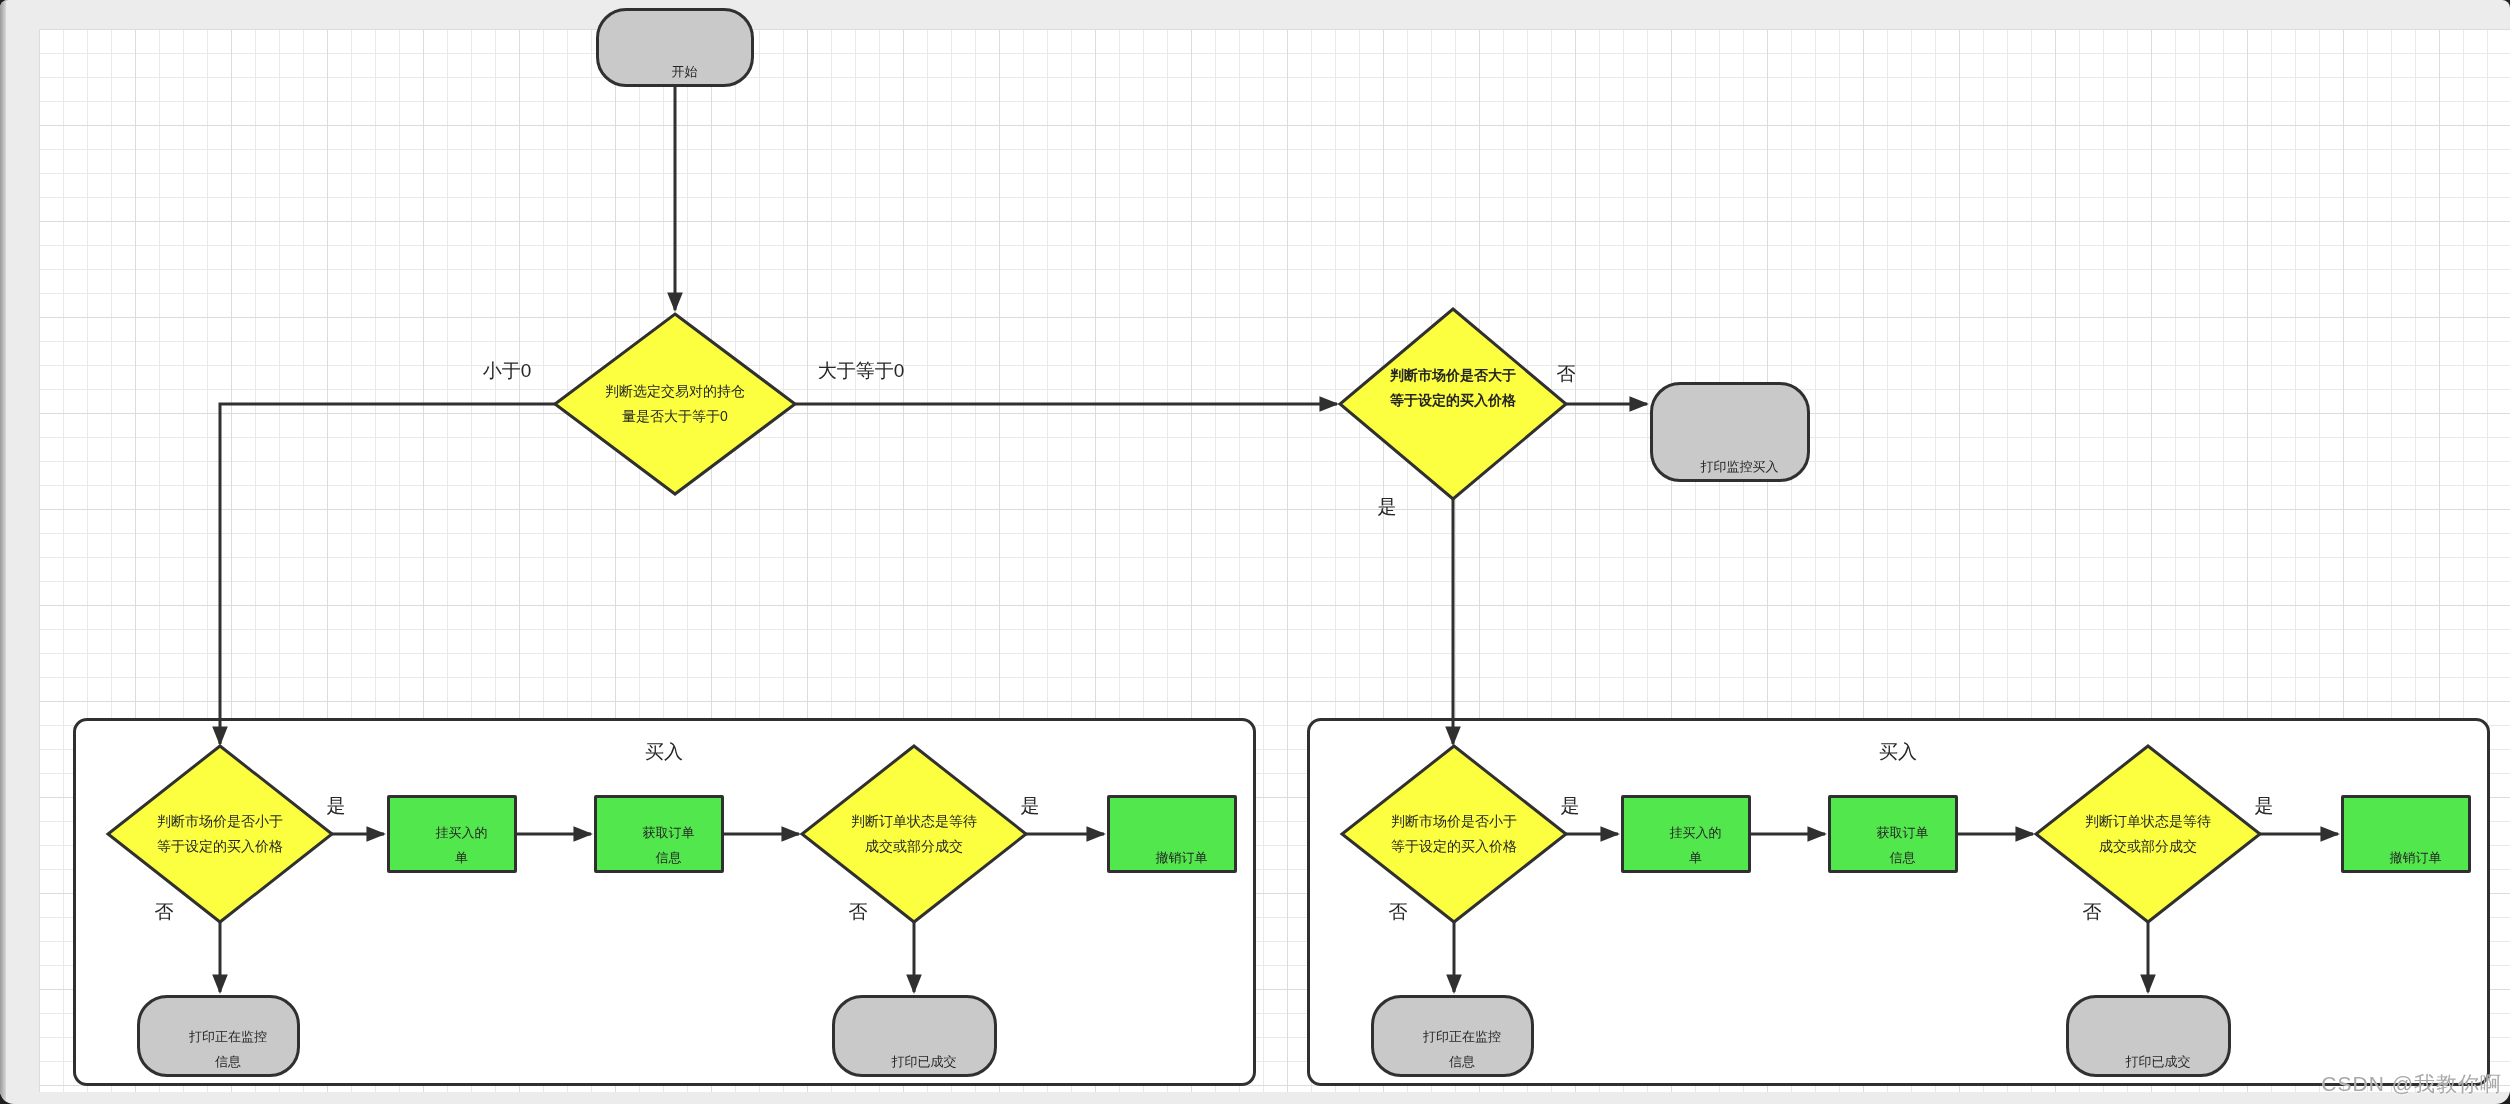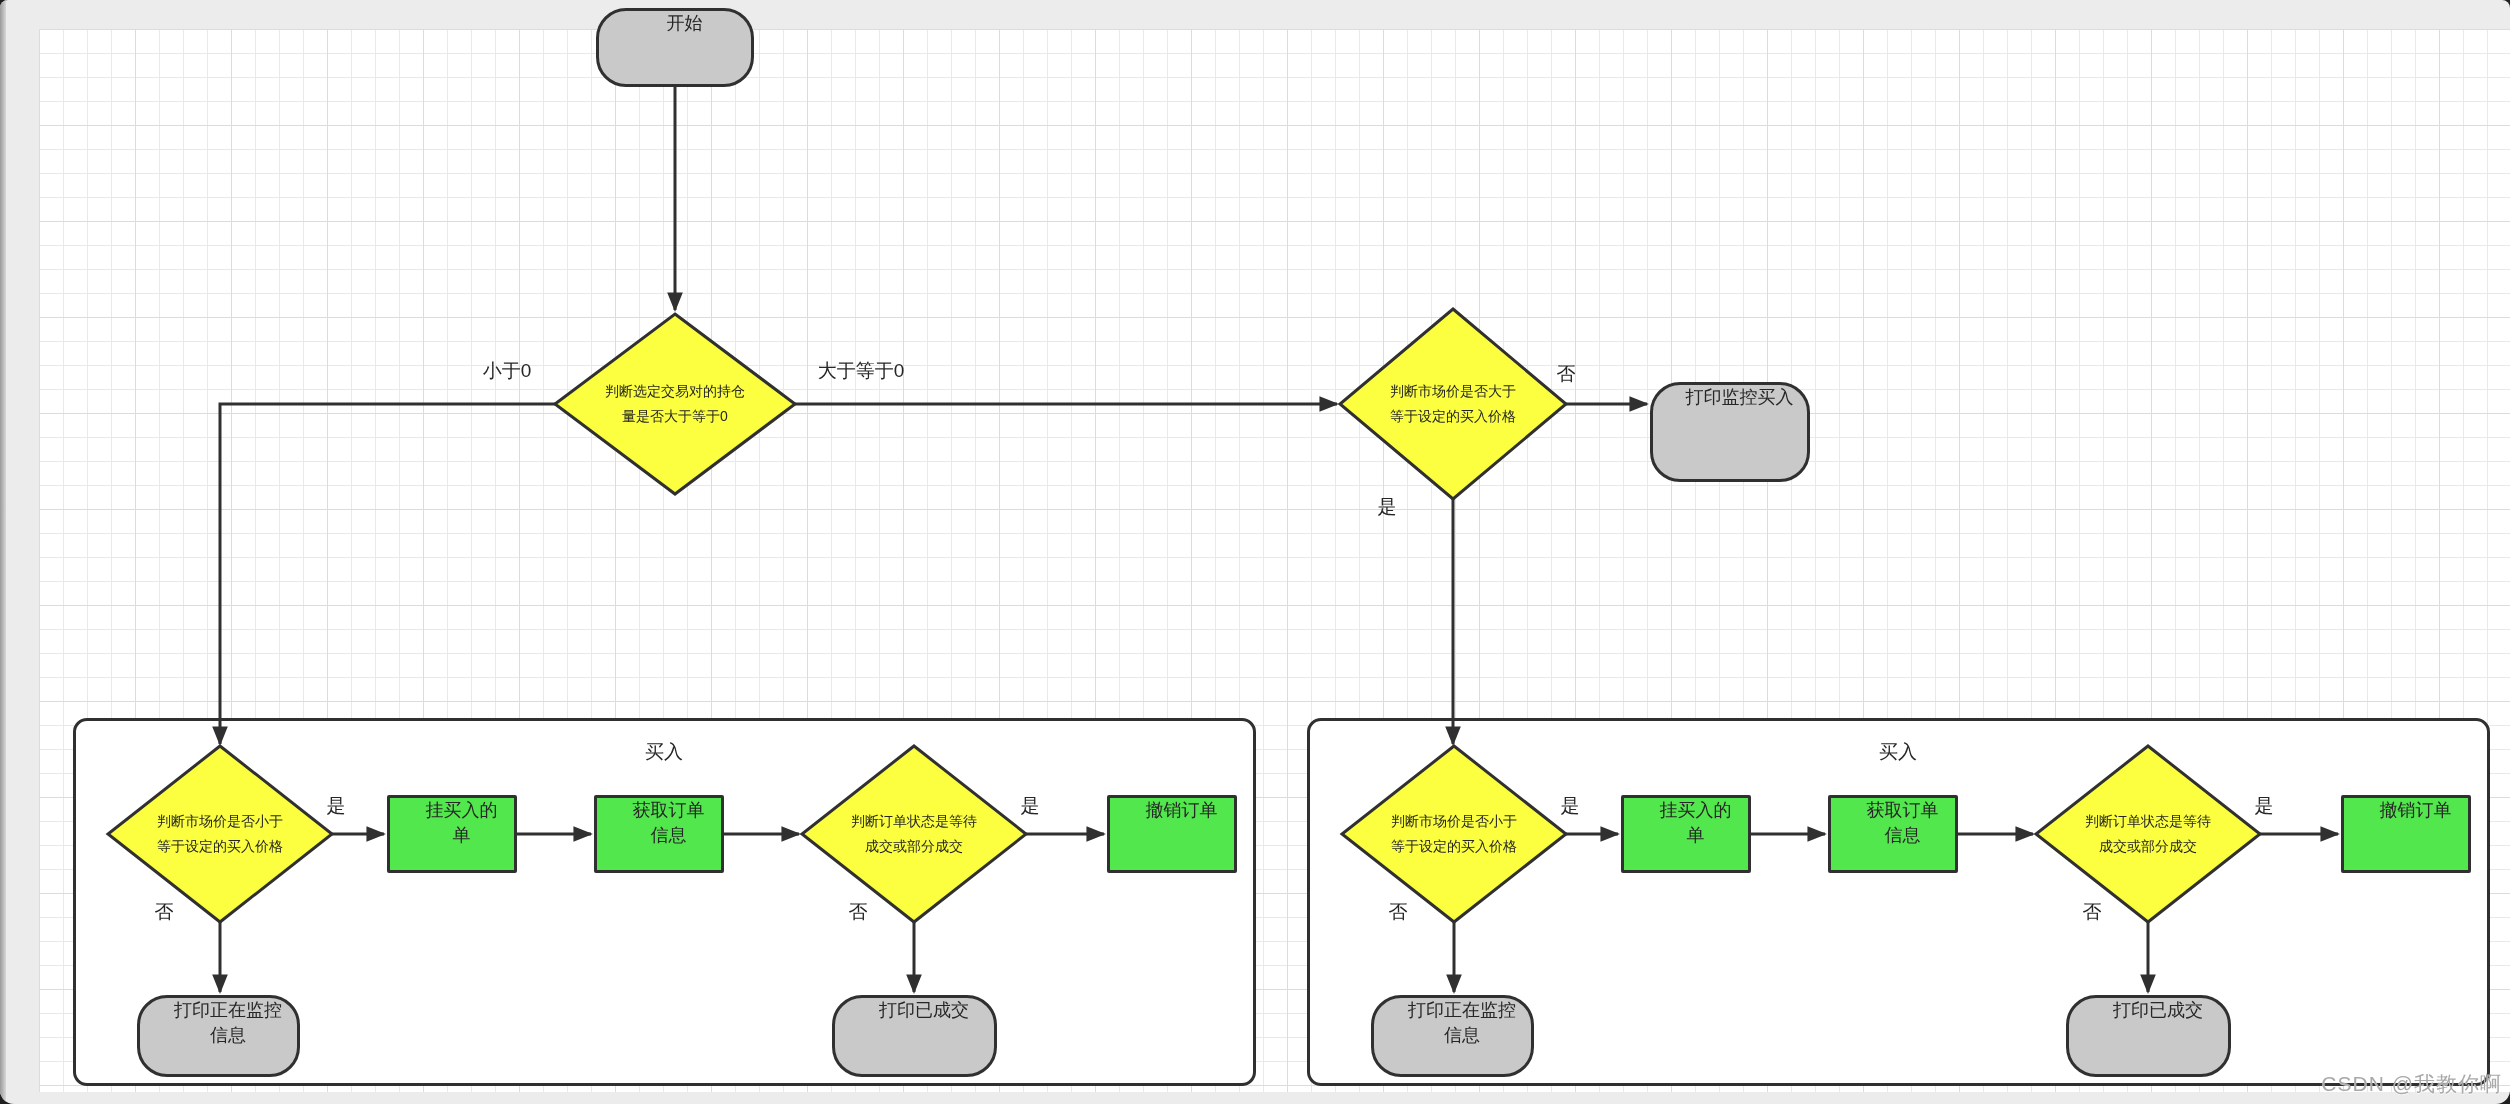--- a/index.html
+++ b/index.html
@@ -27,23 +27,23 @@
     position:absolute;box-sizing:border-box;
     background:var(--sheet);
     border:3px solid var(--stroke);
     border-radius:14px;
   }
   #wires{position:absolute;left:0;top:0;pointer-events:none;}
   .edge{fill:none;stroke:var(--stroke);stroke-width:3px;}
   .diamond{fill:var(--yellow);stroke:var(--stroke);stroke-width:3px;}
   .node{
     position:absolute;box-sizing:border-box;
-    display:flex;align-items:flex-start;justify-content:center;
+    display:flex;align-items:flex-end;justify-content:center;
     border:3px solid var(--stroke);
-    font-size:18px;line-height:25px;color:var(--text);
+    font-size:13px;line-height:25px;color:var(--text);
     text-align:center;
     padding-left:19px;
   }
   .node .nlabel{white-space:pre-line;}
   .rounded{border-radius:30px;}
   .rect{border-radius:2px;}
   .fill-gray{background:var(--gray);}
   .fill-green{background:var(--green);}
   .dlbl{
     position:absolute;transform:translate(-50%,-50%);
@@ -100,21 +100,21 @@
       <polygon points="2148,746 2260,834 2148,922 2036,834" class="diamond"></polygon>
     </svg>
   <div id="nodes">
       <div class="lbl" style="left: 664px; top: 752px;">买入</div>
       <div class="lbl" style="left: 1898px; top: 752px;">买入</div>
       <div class="node rounded fill-gray" style="left: 596px; top: 8px; width: 158px; height: 79px;">
         <span class="nlabel">开始</span>
       </div>
       <div class="dlbl" style="left: 675px; top: 404px; width: 304px;">判断选定交易对的持仓
 量是否大于等于0</div>
-      <div class="dlbl" style="left: 1453px; top: 404px; width: 290px;">判断市场价是否大于
+      <div class="dlbl" style="left: 1453px; top: 388px; width: 290px; font-weight: bold;">判断市场价是否大于
 等于设定的买入价格</div>
       <div class="node rounded fill-gray" style="left: 1650px; top: 342px; width: 160px; height: 100px; margin-top: 40px;">
         <span class="nlabel">打印监控买入</span>
       </div>
       <div class="dlbl" style="left: 220px; top: 834px; width: 288px;">判断市场价是否小于
 等于设定的买入价格</div>
       <div class="node rect fill-green" style="left: 387px; top: 795px; width: 130px; height: 78px;">
         <span class="nlabel">挂买入的
 单</span>
       </div>

